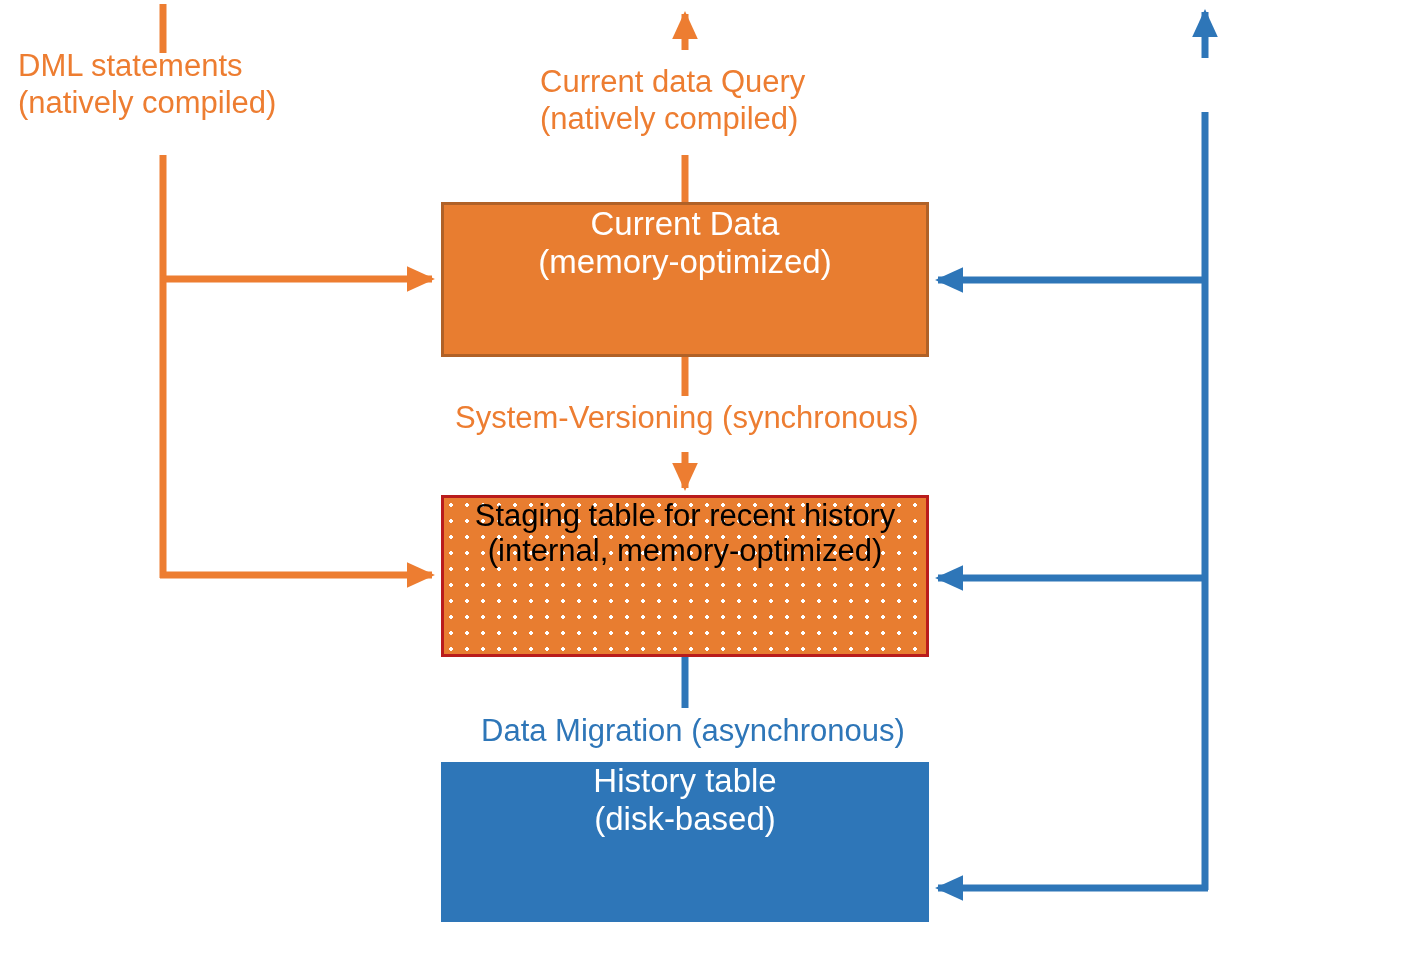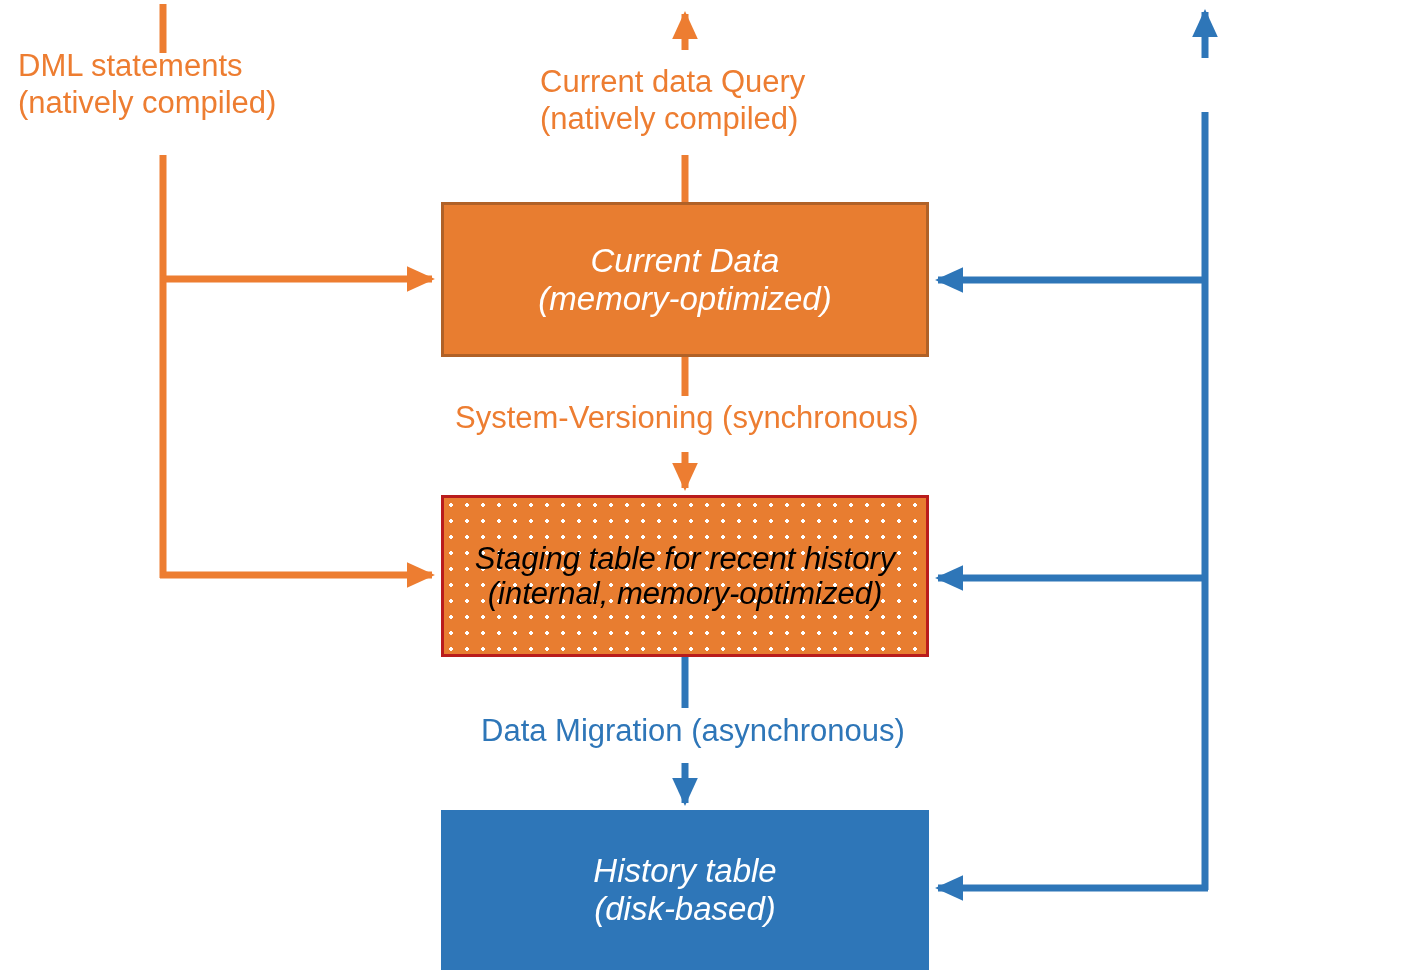--- a/index.html
+++ b/index.html
@@ -26,26 +26,25 @@
     width: 1420px;
     height: 970px;
     pointer-events: none;
   }
 
   
   .node {
     position: absolute;
     box-sizing: border-box;
     display: flex;
-    align-items: center;
+    align-items: flex-start;
     justify-content: center;
     text-align: center;
     line-height: 1.14;
     white-space: pre-line;
-    font-style: italic;
   }
   .node-current {
     left: 441px;
     top: 202px;
     width: 488px;
     height: 155px;
     background: #E87D30;
     border: 3px solid #B06127;
     color: #ffffff;
     font-size: 33px;
@@ -68,21 +67,21 @@
     background-size: 16px 16px;
     background-position: 4px 4px;
     pointer-events: none;
   }
   .node-staging .node-text {
     position: relative;
     z-index: 2;
   }
   .node-history {
     left: 441px;
-    top: 810px;
+    top: 762px;
     width: 488px;
     height: 160px;
     background: #2E76B8;
     border: 0;
     color: #ffffff;
     font-size: 33px;
   }
 
   
   .label {

